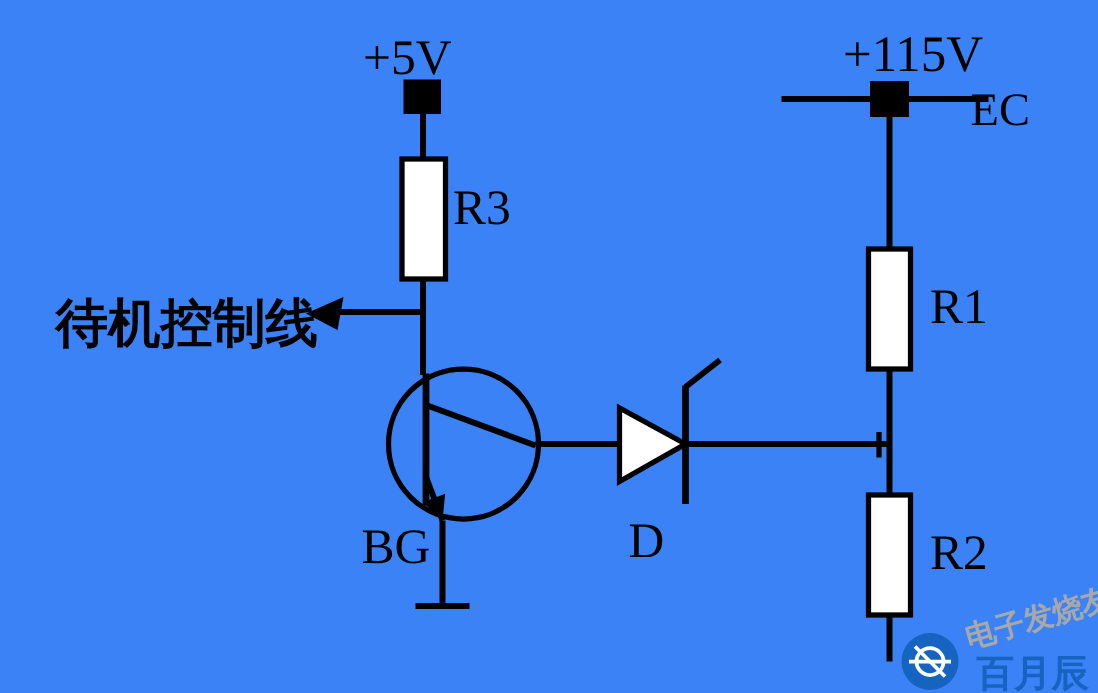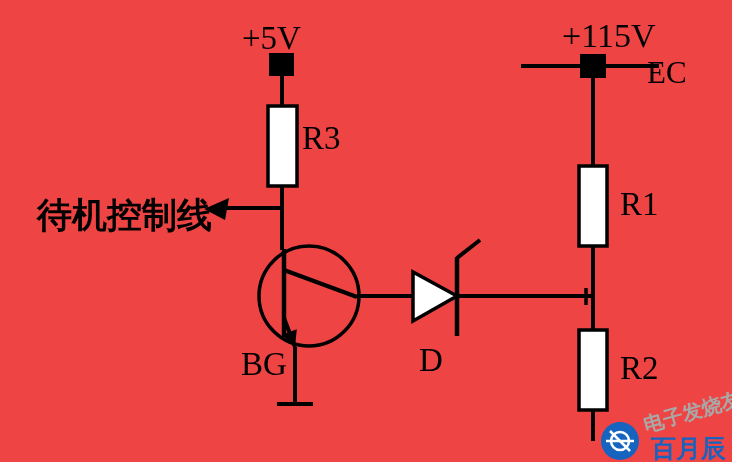--- a/index.html
+++ b/index.html
@@ -4,21 +4,21 @@
 <style>
   html, body {
     margin: 0;
     padding: 0;
     background: #ffffff;
   }
   .canvas {
     position: relative;
     width: 732px;
     height: 462px;
-    background: #ef4444;
+    background: #3b82f6;
     overflow: hidden;
   }
   svg { display: block; }
   .lbl {
     font-family: "Liberation Serif", "DejaVu Serif", serif;
     font-size: 33px;
     fill: #000000;
   }
   .lbl-sm { font-size: 31px; }
   .lbl-cn {

